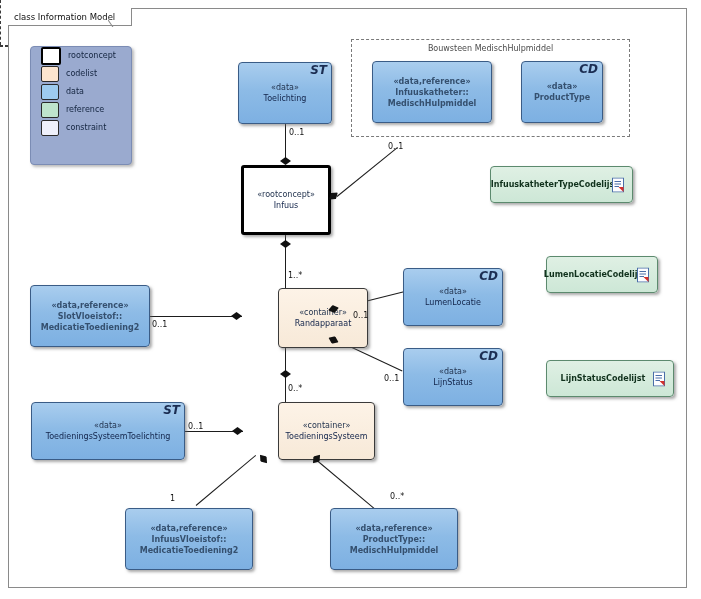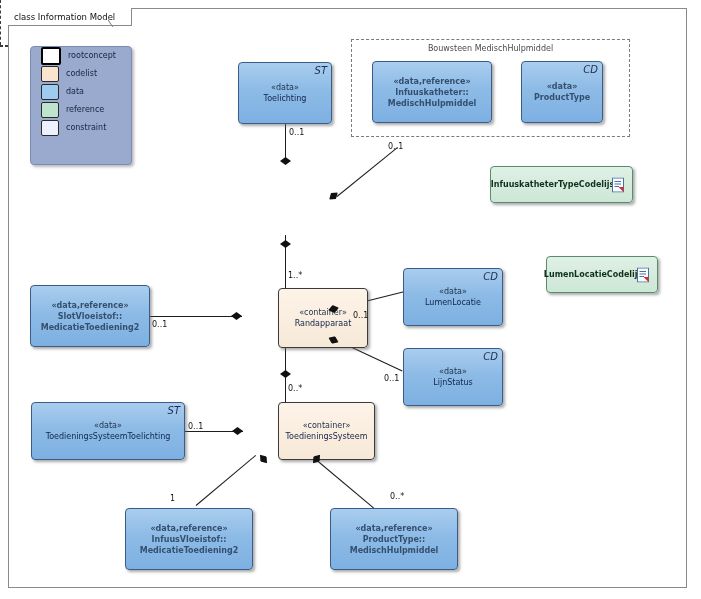--- a/index.html
+++ b/index.html
@@ -16,21 +16,21 @@
   .tab-corner::after{content:"";position:absolute;left:-9px;top:-2px;width:26px;height:1px;background:#8a8a8a;
     transform:rotate(56deg);transform-origin:left center;}
 
   
   .node{position:absolute;box-sizing:border-box;border:1px solid #2a4a7a;border-radius:4px;
     text-align:center;font-size:8px;color:#1b1b1b;line-height:11px;z-index:5;
     display:flex;flex-direction:column;align-items:center;justify-content:center;
     box-shadow:2px 2px 3px rgba(100,100,100,.55);}
   .node .stereo{font-size:8px;color:#23344f;}
   .node .nm{font-weight:normal;font-size:8px;color:#12244a;}
-  .node .corner{position:absolute;right:4px;top:2px;font-size:10px;font-style:italic;font-weight:normal;color:#1b2d52;}
+  .node .corner{position:absolute;right:4px;top:2px;font-size:12px;font-style:italic;font-weight:bold;color:#1b2d52;}
 
   .t-data{background:linear-gradient(180deg,#a9cdee 0%,#8dbbe6 45%,#7db0e2 100%);border-color:#3a5c86;}
   .t-ref{background:linear-gradient(180deg,#a9cdee 0%,#8dbbe6 45%,#7db0e2 100%);border-color:#3a5c86;}
   .t-ref .stereo,.t-ref .nm{color:#35506f;font-weight:bold;}
   .t-ref .nm{font-weight:bold;}
   .t-container{background:linear-gradient(180deg,#fdf3e7 0%,#f7e9d8 100%);border:1px solid #3a3a3a;margin-left:36px;}
   .t-root{background:#ffffff;border:3px solid #000000;border-radius:3px;}
   .t-codelist{background:linear-gradient(180deg,#dff0e4 0%,#cde7d6 100%);border:1px solid #5c8a6e;}
   .t-codelist .nm{font-size:8px;color:#10311c;font-weight:bold;}
 
@@ -173,20 +173,24 @@
     <span class="nm" style="padding-right:14px;">InfuuskatheterTypeCodelijst</span>
     <svg class="doc-ico" viewBox="0 0 13 15">
       <rect x="0.5" y="0.5" width="11" height="14" fill="#fdfdff" stroke="#4a6ea8"></rect>
       <line x1="2.5" y1="4" x2="9" y2="4" stroke="#4a6ea8"></line>
       <line x1="2.5" y1="6.5" x2="9" y2="6.5" stroke="#4a6ea8"></line>
       <line x1="2.5" y1="9" x2="7" y2="9" stroke="#4a6ea8"></line>
       <polygon points="6.5,9.5 11.5,9.5 11.5,14.5" fill="#d2302c"></polygon>
     </svg>
   </div>
 
+  <div class="node t-root" style="left:241px;top:165px;width:90px;height:70px;">
+    <span class="stereo">«rootconcept»</span>
+    <span class="nm">Infuus</span>
+  </div>
 
   <div class="node t-ref" style="left:30px;top:285px;width:120px;height:62px;">
     <span class="stereo">«data,reference»</span>
     <span class="nm">SlotVloeistof::</span>
     <span class="nm">MedicatieToediening2</span>
   </div>
 
   <div class="node t-container" style="left:242px;top:288px;width:90px;height:60px;">
     <span class="stereo">«container»</span>
     <span class="nm">Randapparaat</span>
@@ -208,20 +212,30 @@
       <polygon points="6.5,9.5 11.5,9.5 11.5,14.5" fill="#d2302c"></polygon>
     </svg>
   </div>
 
   <div class="node t-data" style="left:403px;top:348px;width:100px;height:58px;">
     <span class="corner">CD</span>
     <span class="stereo">«data»</span>
     <span class="nm">LijnStatus</span>
   </div>
 
+  <div class="node t-codelist" style="left:546px;top:360px;width:128px;height:37px;">
+    <span class="nm" style="padding-right:14px;">LijnStatusCodelijst</span>
+    <svg class="doc-ico" viewBox="0 0 13 15">
+      <rect x="0.5" y="0.5" width="11" height="14" fill="#fdfdff" stroke="#4a6ea8"></rect>
+      <line x1="2.5" y1="4" x2="9" y2="4" stroke="#4a6ea8"></line>
+      <line x1="2.5" y1="6.5" x2="9" y2="6.5" stroke="#4a6ea8"></line>
+      <line x1="2.5" y1="9" x2="7" y2="9" stroke="#4a6ea8"></line>
+      <polygon points="6.5,9.5 11.5,9.5 11.5,14.5" fill="#d2302c"></polygon>
+    </svg>
+  </div>
 
   <div class="node t-data" style="left:31px;top:402px;width:154px;height:58px;">
     <span class="corner">ST</span>
     <span class="stereo">«data»</span>
     <span class="nm">ToedieningsSysteemToelichting</span>
   </div>
 
   <div class="node t-container" style="left:242px;top:402px;width:97px;height:58px;">
     <span class="stereo">«container»</span>
     <span class="nm">ToedieningsSysteem</span>

